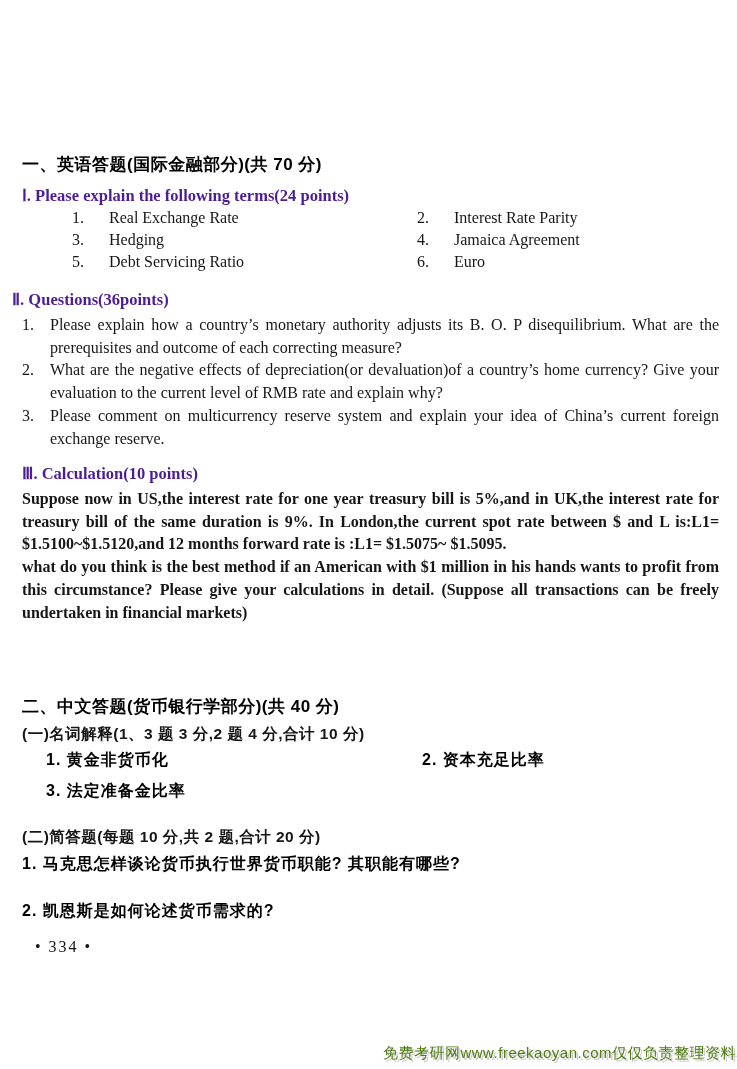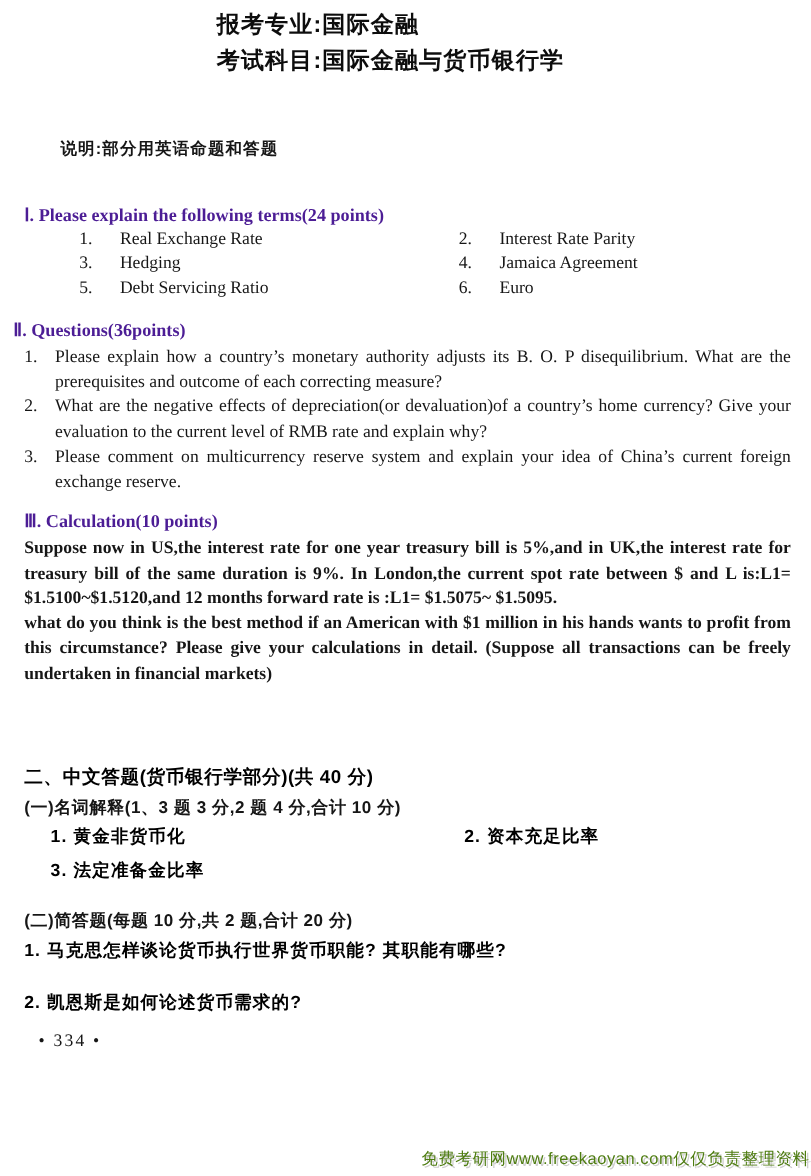--- a/index.html
+++ b/index.html
@@ -131,27 +131,23 @@
     text-shadow: 2px 2px 0 #cdcdcd;
     letter-spacing: 0.5px;
     white-space: nowrap;
   }
 </style>
 </head>
 <body>
 
 <div class="page">
 
-  <div class="abs exam-header">
-    <div>报考专业:国际金融</div>
-    <div>考试科目:国际金融与货币银行学</div>
-  </div>
-
-  <div class="abs notice">说明:部分用英语命题和答题</div>
-
+
+
+  <div class="abs cn-section-title s1-title">一、英语答题(国际金融部分)(共 70 分)</div>
 
   <div class="abs en-heading p1-heading">Ⅰ. Please explain the following terms(24 points)</div>
 
   <div class="abs terms-grid">
     <div class="term">
       <span class="t-num">1.</span>
       <span>Real Exchange Rate</span>
     </div>
     <div class="term">
       <span class="t-num">2.</span>

